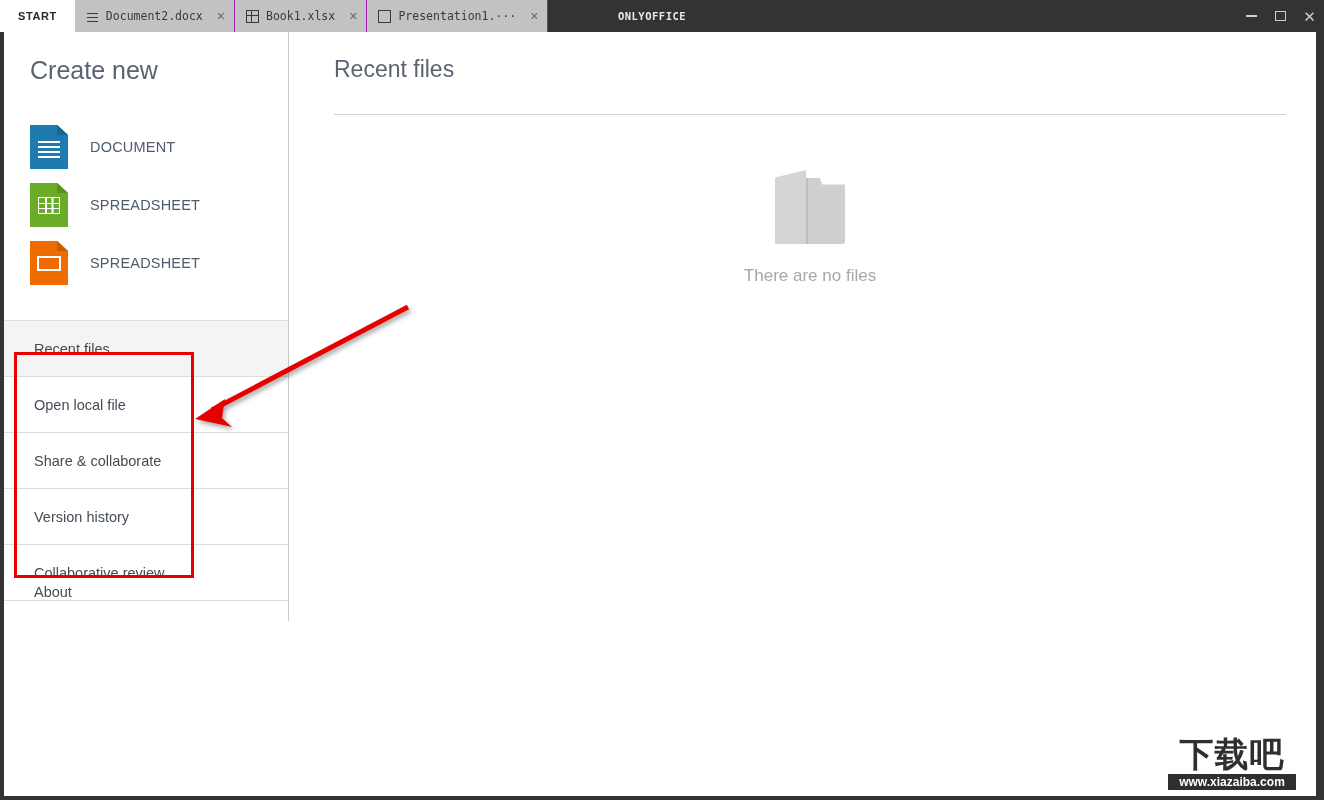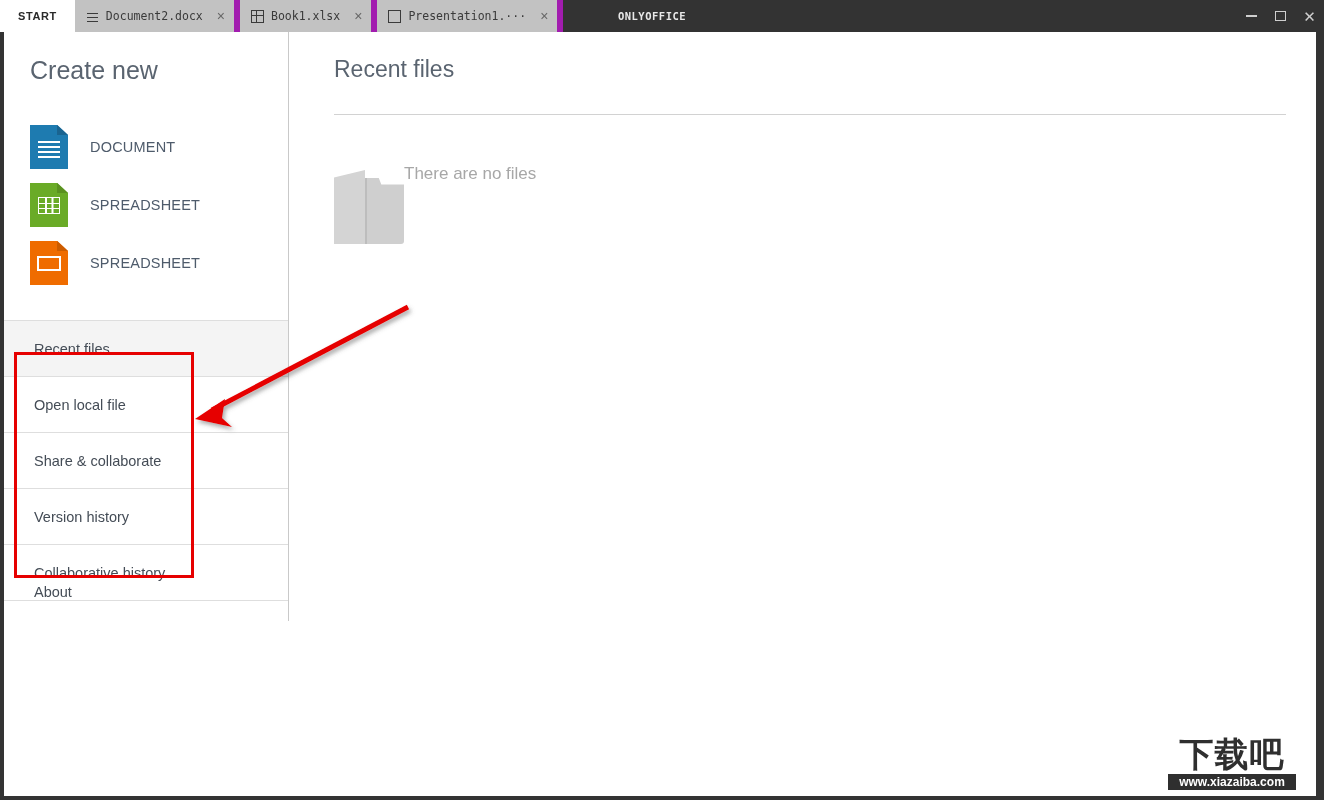--- a/index.html
+++ b/index.html
@@ -28,21 +28,21 @@
     display:flex; align-items:flex-start;justify-content:center;
   }
   .tab {
     height:32px;
     display:flex; align-items:center;
     padding:0 9px 0 11px;
     font-family:"DejaVu Sans Mono", monospace;
     font-size:11.5px;
     color:#3a3a3a;
     background:#c2c2c2;
-    border-right:6px solid #a21caf;
+    border-right:1px solid #a21caf;
     white-space:nowrap;
     cursor:default;
   }
   .tab.start {
     background:#ffffff;
     color:#2a2a2a;
     font-family:"Liberation Sans", sans-serif;
     font-weight:bold;
     font-size:11px;
     letter-spacing:.6px;
@@ -217,21 +217,21 @@
     position:absolute; top:24px; left:44px;
     font-size:23px; color:#5a6470;
   }
   #main-rule {
     position:absolute; top:82px; left:44px;
     width:952px; height:1px; background:#d2d2d2;
   }
   #empty {
     position:absolute; top:132px; left:44px;
     width:952px;
-    display:flex; flex-direction:row; align-items:flex-start;
+    display:flex; flex-direction:column; align-items:center;
   }
   #folder {
     position:relative; width:70px; height:80px; margin-bottom:22px;
   }
   #folder .back {
     position:absolute; left:28px; top:14px;
     width:42px; height:66px;
     background:#cfcfcf;
     border-radius:0 4px 3px 3px;
     clip-path: polygon(0 0, 40% 0, 46% 10%, 100% 10%, 100% 100%, 0 100%);
@@ -382,21 +382,21 @@
         <div class="menu-item">
           <span>Open local file</span>
         </div>
         <div class="menu-item">
           <span>Share &amp; collaborate</span>
         </div>
         <div class="menu-item">
           <span>Version history</span>
         </div>
         <div class="menu-item">
-          <span>Collaborative history</span>
+          <span>Collaborative review</span>
         </div>
       </div>
 
       <div id="about-item">
         <span>About</span>
       </div>
 
     </div>
 
     <div id="main">

